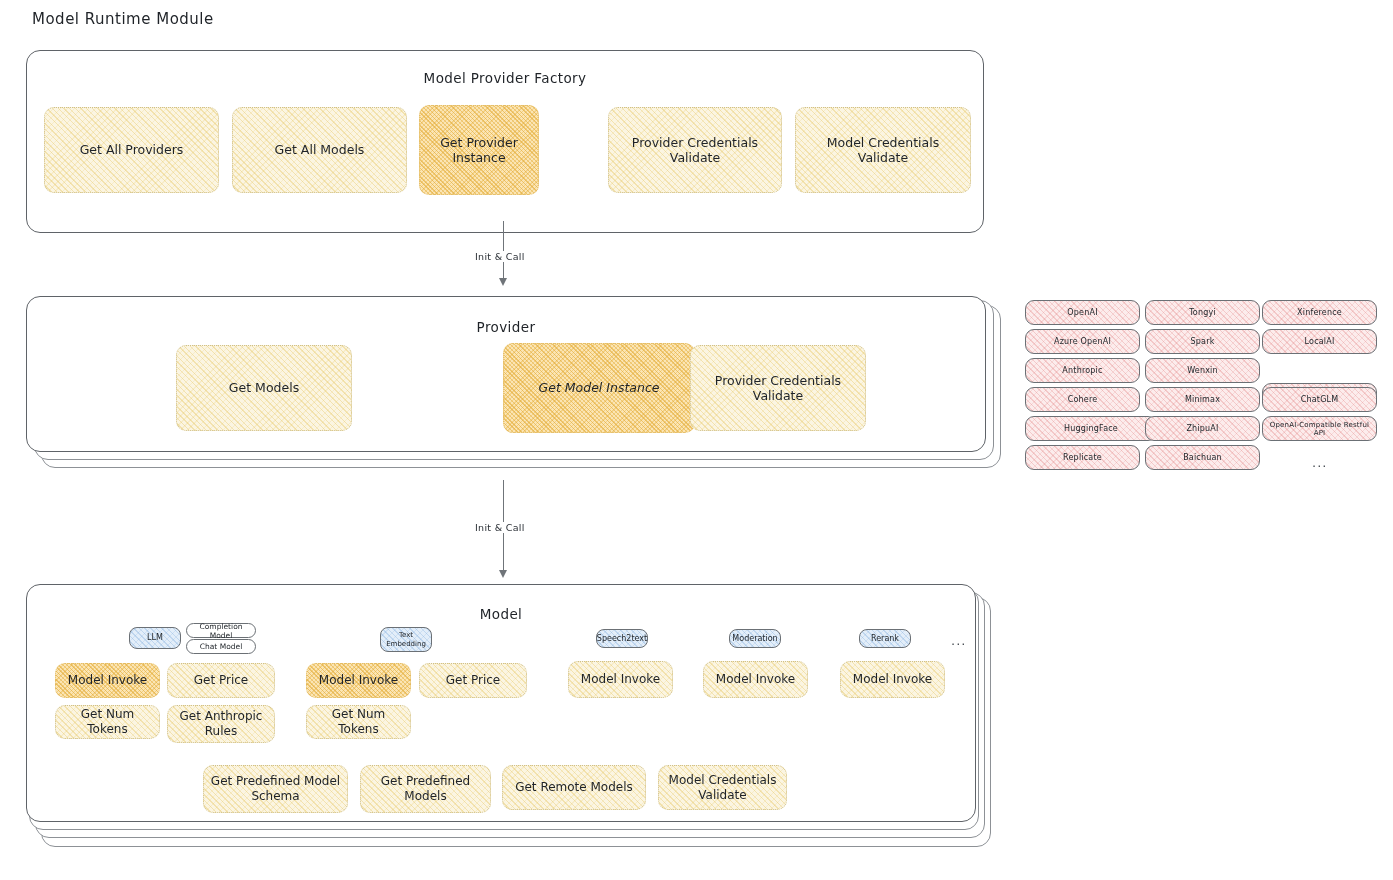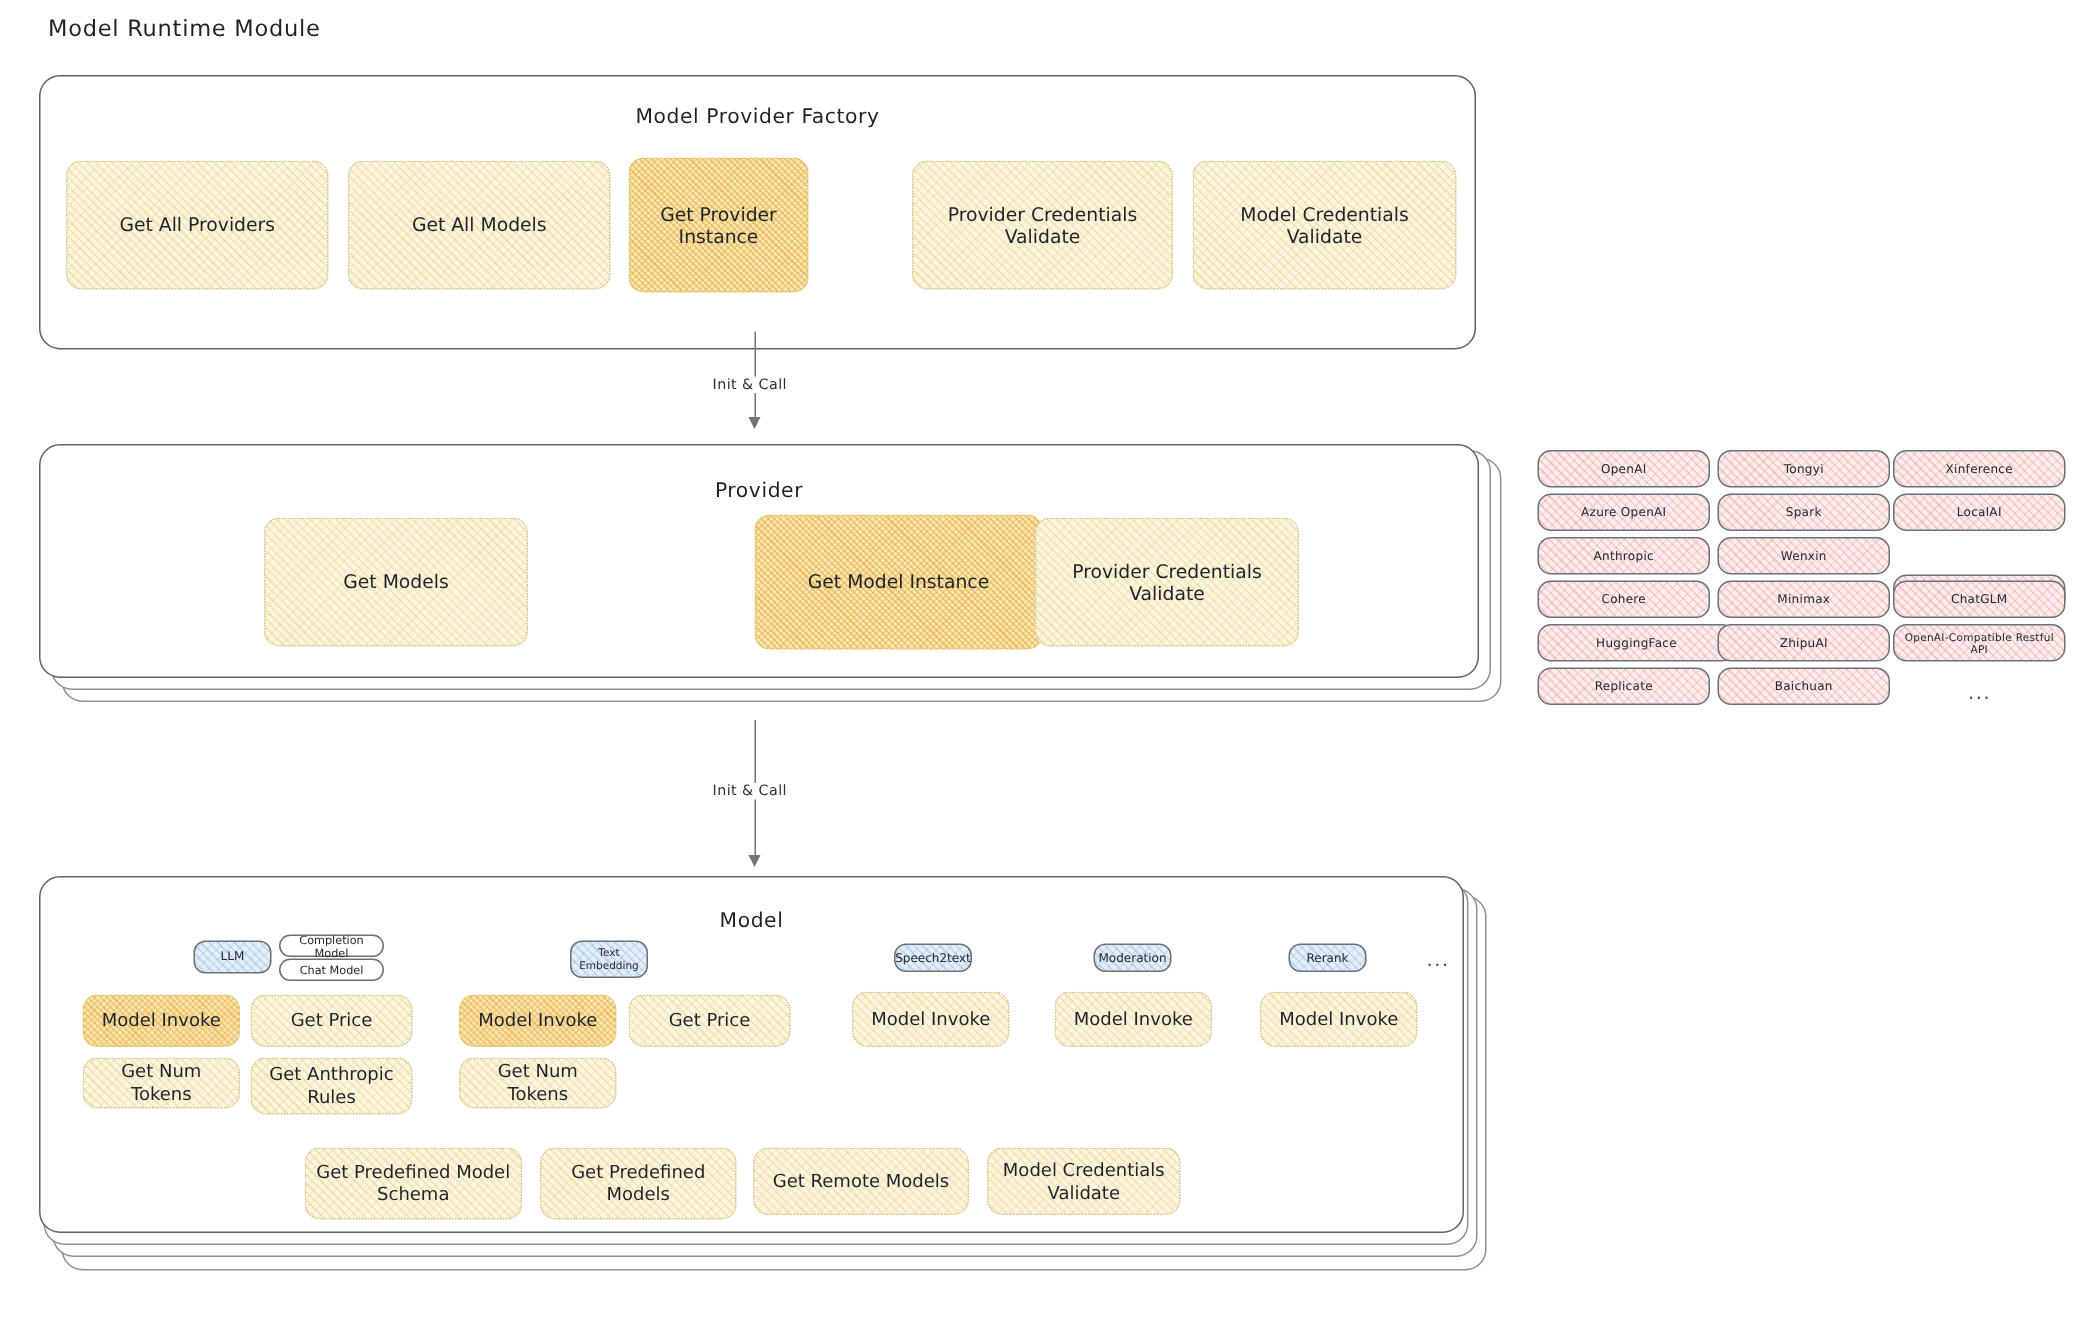--- a/index.html
+++ b/index.html
@@ -153,21 +153,21 @@
 
   <div class="stack-layer" style="left:41px; top:305px; width:960px; height:163px;"></div>
   <div class="stack-layer" style="left:34px; top:300px; width:960px; height:160px;"></div>
   <div class="card" style="left:26px; top:296px; width:960px; height:156px;">
     <div class="card-label" style="top:22px;">Provider</div>
   </div>
 
   <div class="node" style="left:128px; top:345px; width:176px; height:86px; font-size:12.5px;margin-left:48px;">Get Models</div>
 
 
-  <div class="node hl" style="left:503px; top:343px; width:192px; height:90px; font-size:12.5px;">Get Model Instance</div>
+  <div class="node hl" style="left:503px; top:343px; width:192px; height:90px; font-size:12.5px;font-style:italic;">Get Model Instance</div>
 
   <div class="node" style="left:690px; top:345px; width:176px; height:86px; font-size:12.5px;">Provider Credentials Validate</div>
 
   <div class="pill-pink" style="left:1025px; top:300px; width:115px; height:25px;">OpenAI</div>
   <div class="pill-pink" style="left:1025px; top:329px; width:115px; height:25px;">Azure OpenAI</div>
   <div class="pill-pink" style="left:1025px; top:358px; width:115px; height:25px;">Anthropic</div>
   <div class="pill-pink" style="left:1025px; top:387px; width:115px; height:25px;">Cohere</div>
   <div class="pill-pink" style="left:1025px; top:416px; width:132px; height:25px;">HuggingFace</div>
   <div class="pill-pink" style="left:1025px; top:445px; width:115px; height:25px;">Replicate</div>
 

